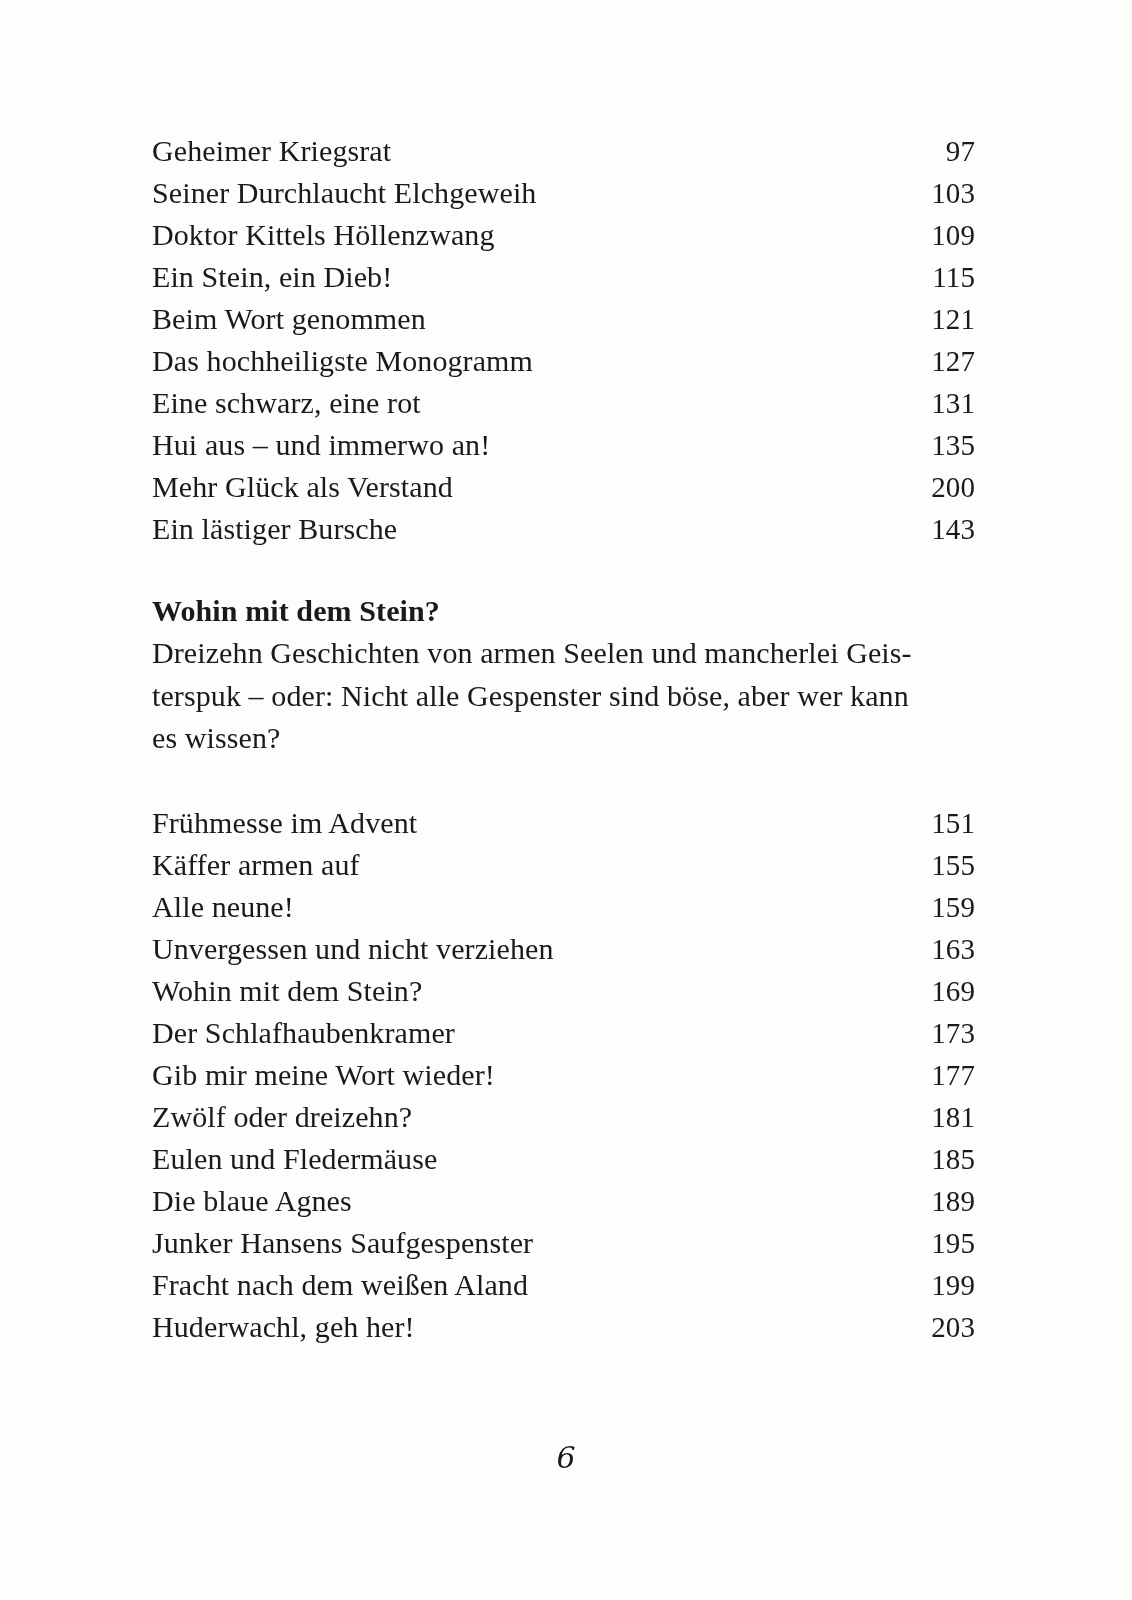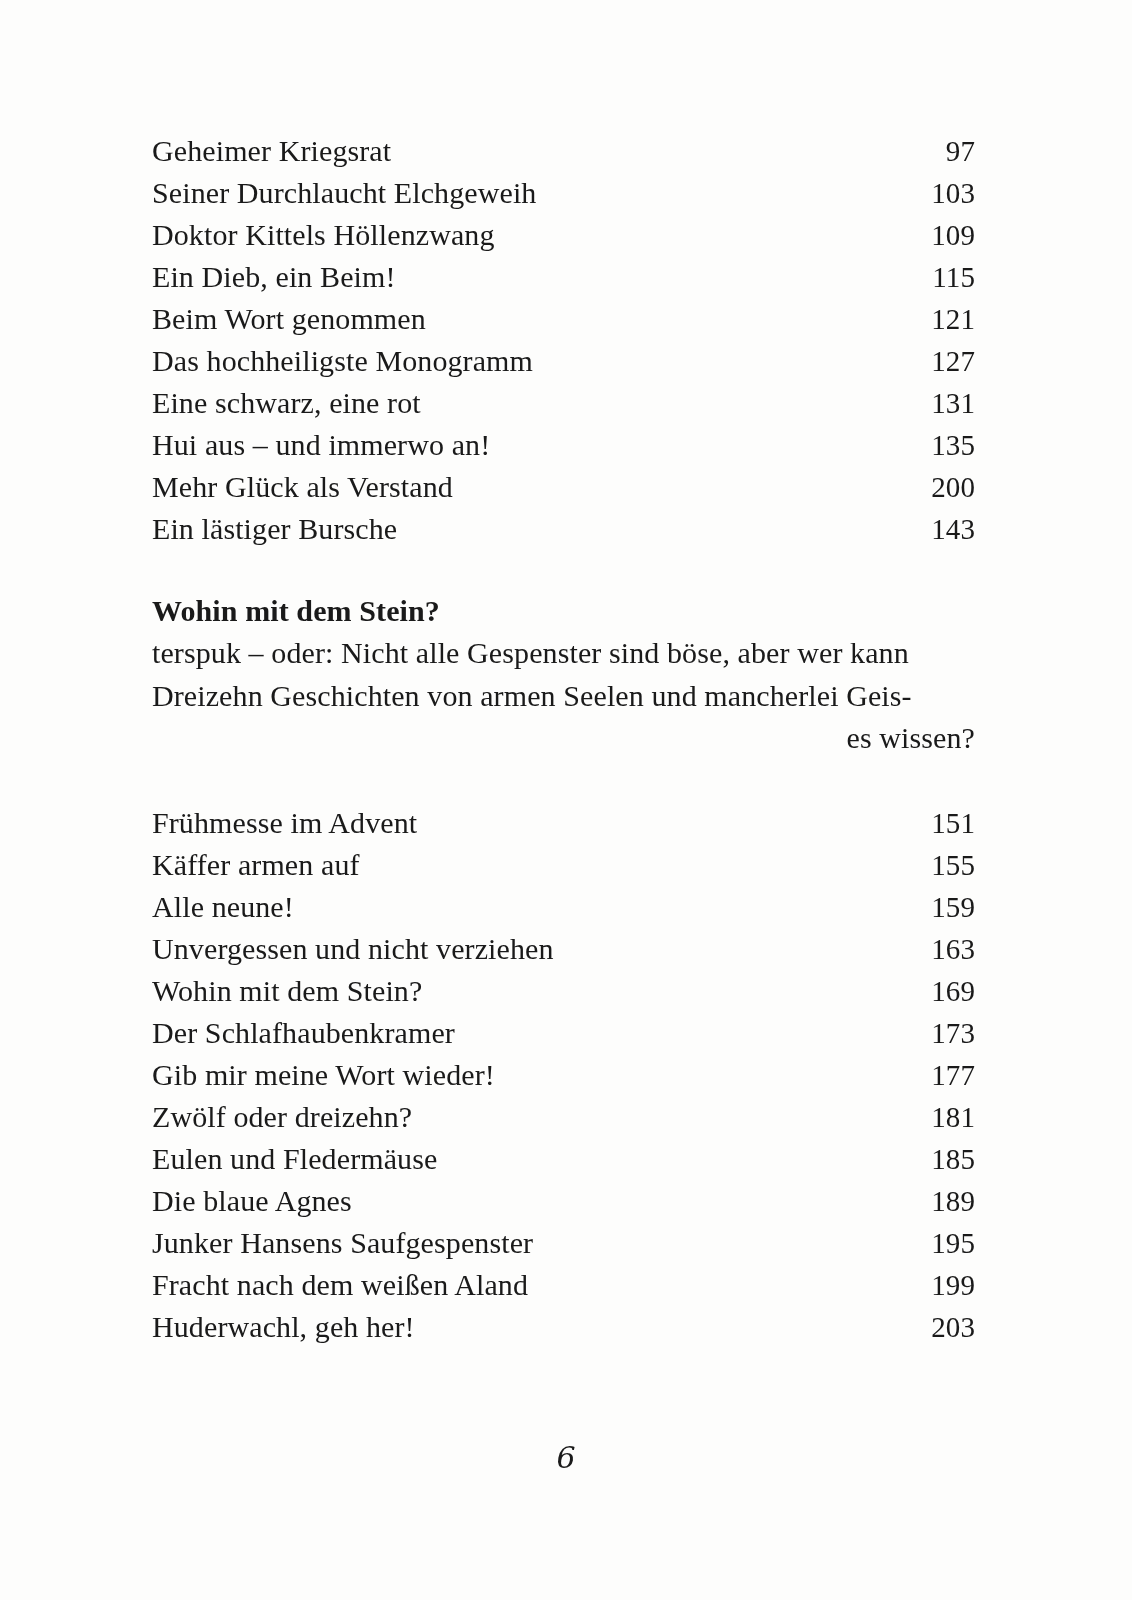--- a/index.html
+++ b/index.html
@@ -67,21 +67,21 @@
   .section-desc {
     font-size: 30px;
     line-height: 42.5px;
     margin: 0;
     text-align: justify;
     text-justify: inter-word;
     letter-spacing: 0.1px;
     hyphens: manual;
   }
   .section-desc .lastline {
-    text-align: right;
+    text-align: left;
   }
 
   .list-gap {
     margin-top: 42px;
   }
 
   
   .folio {
     position: absolute;
     left: 0;
@@ -108,21 +108,21 @@
         </li>
         <li class="toc-row">
           <span class="toc-title">Seiner Durchlaucht Elchgeweih</span>
           <span class="toc-page">103</span>
         </li>
         <li class="toc-row">
           <span class="toc-title">Doktor Kittels Höllenzwang</span>
           <span class="toc-page">109</span>
         </li>
         <li class="toc-row">
-          <span class="toc-title">Ein Dieb, ein Beim!</span>
+          <span class="toc-title">Ein Stein, ein Dieb!</span>
           <span class="toc-page">115</span>
         </li>
         <li class="toc-row">
           <span class="toc-title">Beim Wort genommen</span>
           <span class="toc-page">121</span>
         </li>
         <li class="toc-row">
           <span class="toc-title">Das hochheiligste Monogramm</span>
           <span class="toc-page">127</span>
         </li>
@@ -140,22 +140,22 @@
         </li>
         <li class="toc-row">
           <span class="toc-title">Ein lästiger Bursche</span>
           <span class="toc-page">143</span>
         </li>
       </ul>
 
     <div class="section-block">
       <div class="section-heading">Wohin mit dem Stein?</div>
       <p class="section-desc">
+        <span style="display: block;">Dreizehn Geschichten von armen Seelen und mancherlei Geis-</span>
         <span style="display: block;">terspuk – oder: Nicht alle Gespenster sind böse, aber wer kann</span>
-        <span style="display: block;">Dreizehn Geschichten von armen Seelen und mancherlei Geis-</span>
         <span class="lastline" style="display: block;">es wissen?</span>
       </p>
     </div>
 
     <ul class="toc-list list-gap" id="list-two">
         <li class="toc-row">
           <span class="toc-title">Frühmesse im Advent</span>
           <span class="toc-page">151</span>
         </li>
         <li class="toc-row">

